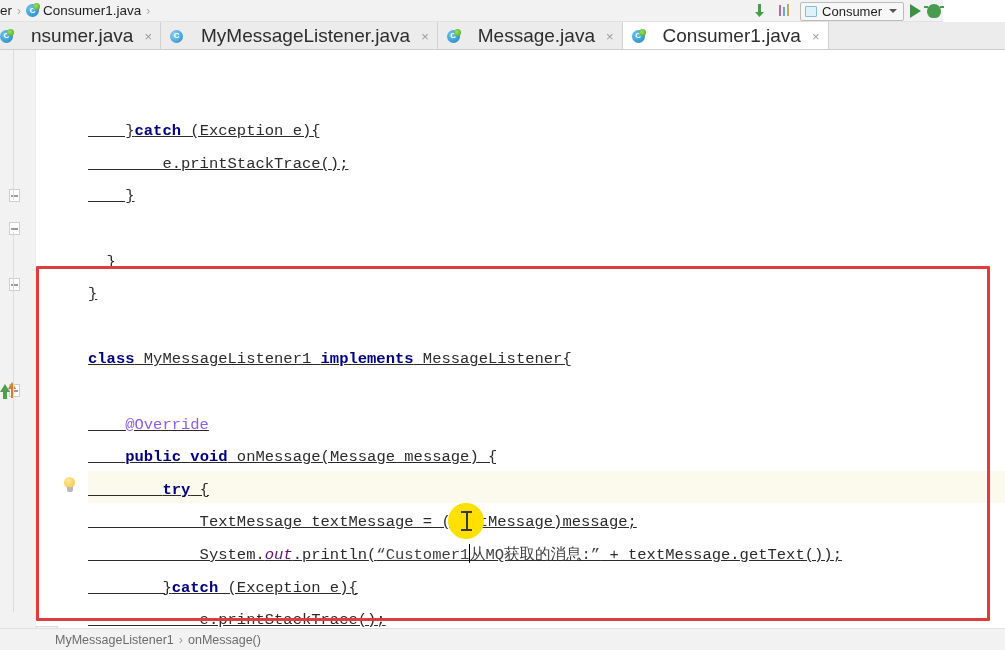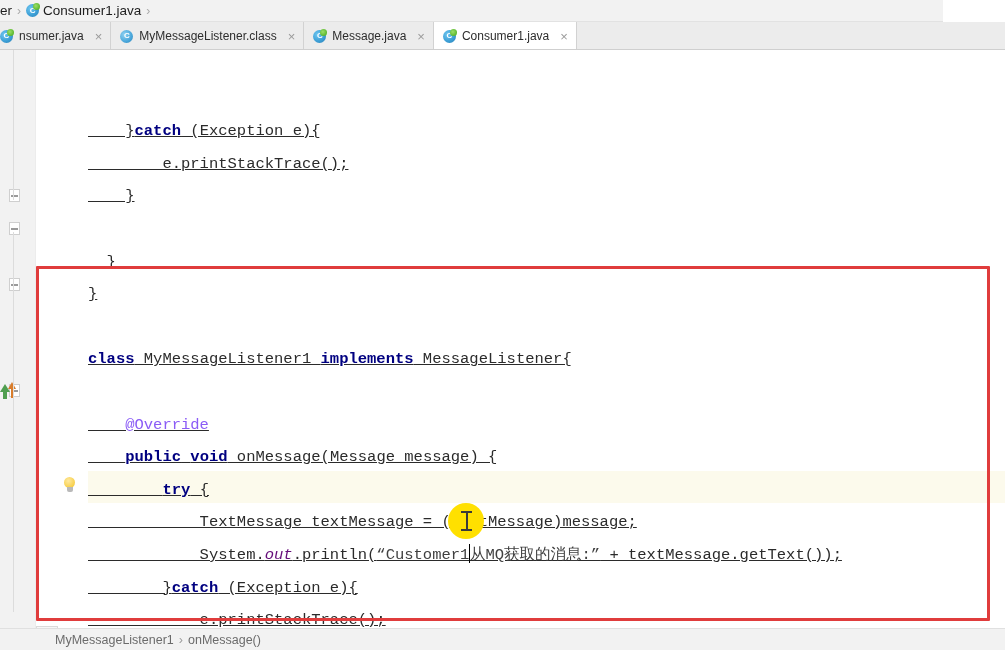--- a/index.html
+++ b/index.html
@@ -136,21 +136,21 @@
     background: #ffffff;
   }
   .tab.active::after {
     content: ""; position: absolute; left: 0; right: 0; bottom: 0;
     height: 1px; background: #ffffff;
   }
   .tab .tab-close {
     font-size: 13px; color: #9a9a9a; margin-left: 5px;
     line-height: 1;
   }
-  .tab-label { font-size: 12px; }
+  .tab-label { font-size: 19px; margin-left: 12px; }
 
   
   .editor {
     position: absolute; left: 0; top: 50px;
     width: 1005px; height: 578px;
     background: #ffffff;
     overflow: hidden;
   }
   .gutter {
     position: absolute; left: 0; top: 0;
@@ -329,35 +329,58 @@
       <span class="crumb-sep">›</span>
       <span class="crumb-item">
         <span class="java-icon">
             <span class="cletter">C</span>
           </span>
         <span class="crumb-text">Consumer1.java</span>
       </span>
       <span class="crumb-sep">›</span>
     </div>
 
+    <div class="toolbar-right">
+      <span class="tb-icon" style="display:flex;align-items:center;justify-content:center;">
+        <svg width="14" height="16" viewBox="0 0 14 16" aria-hidden="true">
+          <path d="M4 1 L4 9 L1 9 L5.5 14 L10 9 L7 9 L7 1 Z" fill="#3fa13f"></path>
+        </svg>
+      </span>
+      <span class="tb-icon" style="display:flex;align-items:center;justify-content:center;">
+        <svg width="14" height="16" viewBox="0 0 14 16" aria-hidden="true">
+          <rect x="1" y="2" width="2" height="11" fill="#c06a9c"></rect>
+          <rect x="5" y="4" width="2" height="9" fill="#6aa7c0"></rect>
+          <rect x="9" y="1" width="2" height="12" fill="#c0a76a"></rect>
+        </svg>
+      </span>
+
+      <div class="run-config">
+        <span class="module-icon"></span>
+        <span>Consumer</span>
+        <span class="caret-dn"></span>
+      </div>
+
+      <span class="play-tri"></span>
+      <span class="bug-icon"></span>
+    </div>
   </div>
 
   <div class="tabstrip">
     <div class="tab" style="margin-left:-24px;padding-left:24px;">
       <span class="java-icon">
           <span class="cletter">C</span>
         </span>
       <span class="tab-label">nsumer.java</span>
       <span class="tab-close">×</span>
     </div>
     <div class="tab">
       <span class="java-icon plain">
           <span class="cletter">C</span>
         </span>
-      <span class="tab-label">MyMessageListener.class</span>
+      <span class="tab-label">MyMessageListener.java</span>
       <span class="tab-close">×</span>
     </div>
     <div class="tab">
       <span class="java-icon">
           <span class="cletter">C</span>
         </span>
       <span class="tab-label">Message.java</span>
       <span class="tab-close">×</span>
     </div>
     <div class="tab active">

